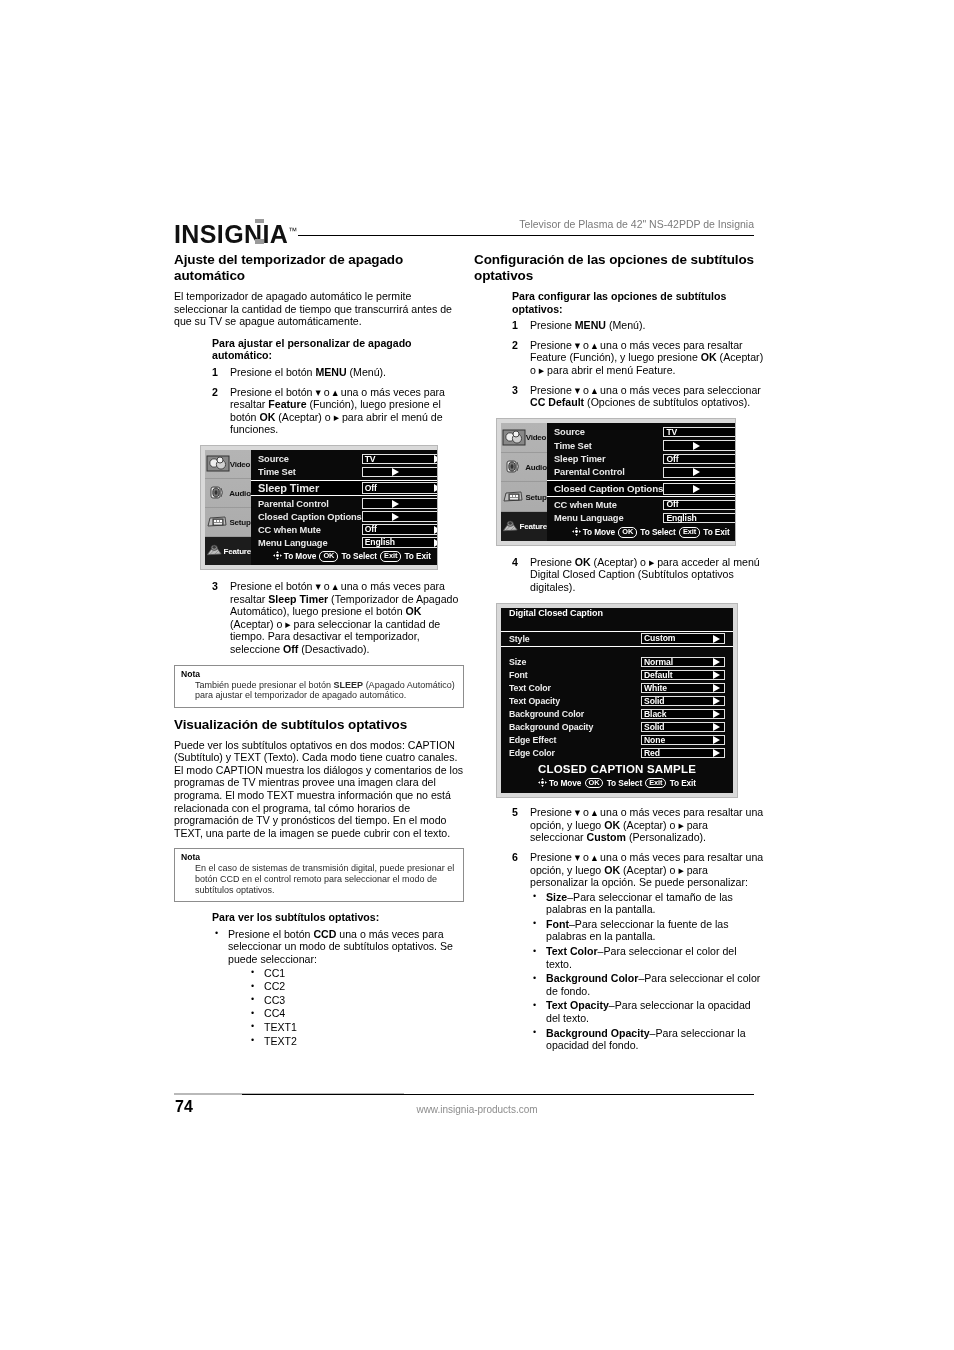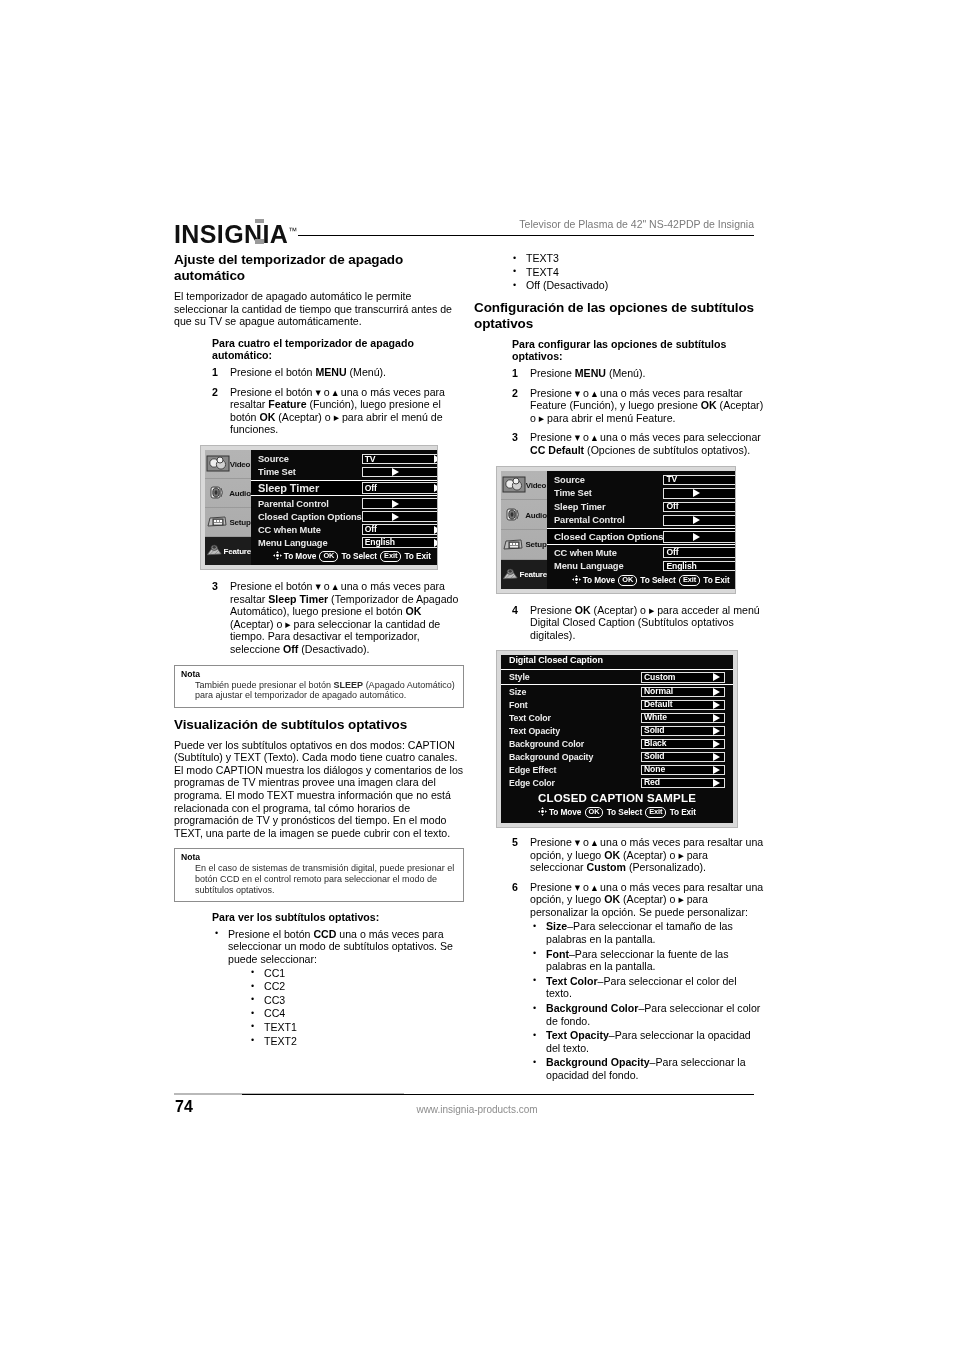--- a/index.html
+++ b/index.html
@@ -364,21 +364,21 @@
   .dcc-row .rl {
     font-size: 8.8px;
     font-weight: bold;
     color: #ededed;
     flex: 1;
     letter-spacing: -0.1px;
   }
   .dcc-row.hi {
     border-top: 1.3px solid #fff;
     border-bottom: 1.3px solid #fff;
-    margin: 0 -8px;
+    margin: 9px -8px;
     padding: 0 8px;
     height: 14px;
   }
   .dcc-sample {
     text-align: center;
     font-size: 11.5px;
     font-weight: bold;
     color: #fff;
     padding: 3px 0 1px 0;
     letter-spacing: 0.2px;
@@ -432,21 +432,21 @@
     <div class="header-title">Televisor de Plasma de 42" NS-42PDP de Insignia</div>
   </div>
 
   <div class="col-left">
 
     <h2 class="sec">Ajuste del temporizador de apagado automático</h2>
 
     <p class="body indent">El temporizador de apagado automático le permite seleccionar la cantidad de tiempo que transcurrirá antes de que su TV se apague automáticamente.</p>
 
     <div class="indent">
-      <h3 class="sub">Para cuatro el temporizador de apagado automático:</h3>
+      <h3 class="sub">Para ajustar el personalizar de apagado automático:</h3>
       <ol class="steps">
         <li><span class="num">1</span><span>Presione el botón <b>MENU</b> (Menú).</span></li>
         <li><span class="num">2</span><span>Presione el botón ▾ o ▴ una o más veces para resaltar <b>Feature</b> (Función), luego presione el botón <b>OK</b> (Aceptar) o ▸ para abrir el menú de funciones.</span></li>
       </ol>
     </div>
 
     <div class="osd" style="margin-left:26px; width:238px; height:125px; margin-top:8px; margin-bottom:10px;">
       <div class="osd-inner">
         <div class="osd-side">
           <div class="scell">
@@ -589,25 +589,20 @@
             <li>TEXT1</li>
             <li>TEXT2</li>
           </ul>
         </li>
       </ul>
     </div>
   </div>
 
   <div class="col-right">
 
-    <ul class="bul" style="margin-left:36px; margin-bottom:8px;">
-      <li>TEXT3</li>
-      <li>TEXT4</li>
-      <li>Off (Desactivado)</li>
-    </ul>
 
     <h2 class="sec">Configuración de las opciones de subtítulos optativos</h2>
 
     <div class="indent">
       <h3 class="sub">Para configurar las opciones de subtítulos optativos:</h3>
       <ol class="steps">
         <li><span class="num">1</span><span>Presione <b>MENU</b> (Menú).</span></li>
         <li><span class="num">2</span><span>Presione ▾ o ▴ una o más veces para resaltar Feature (Función), y luego presione <b>OK</b> (Aceptar) o ▸ para abrir el menú Feature.</span></li>
         <li><span class="num">3</span><span>Presione ▾ o ▴ una o más veces para seleccionar <b>CC Default</b> (Opciones de subtítulos optativos).</span></li>
       </ol>

